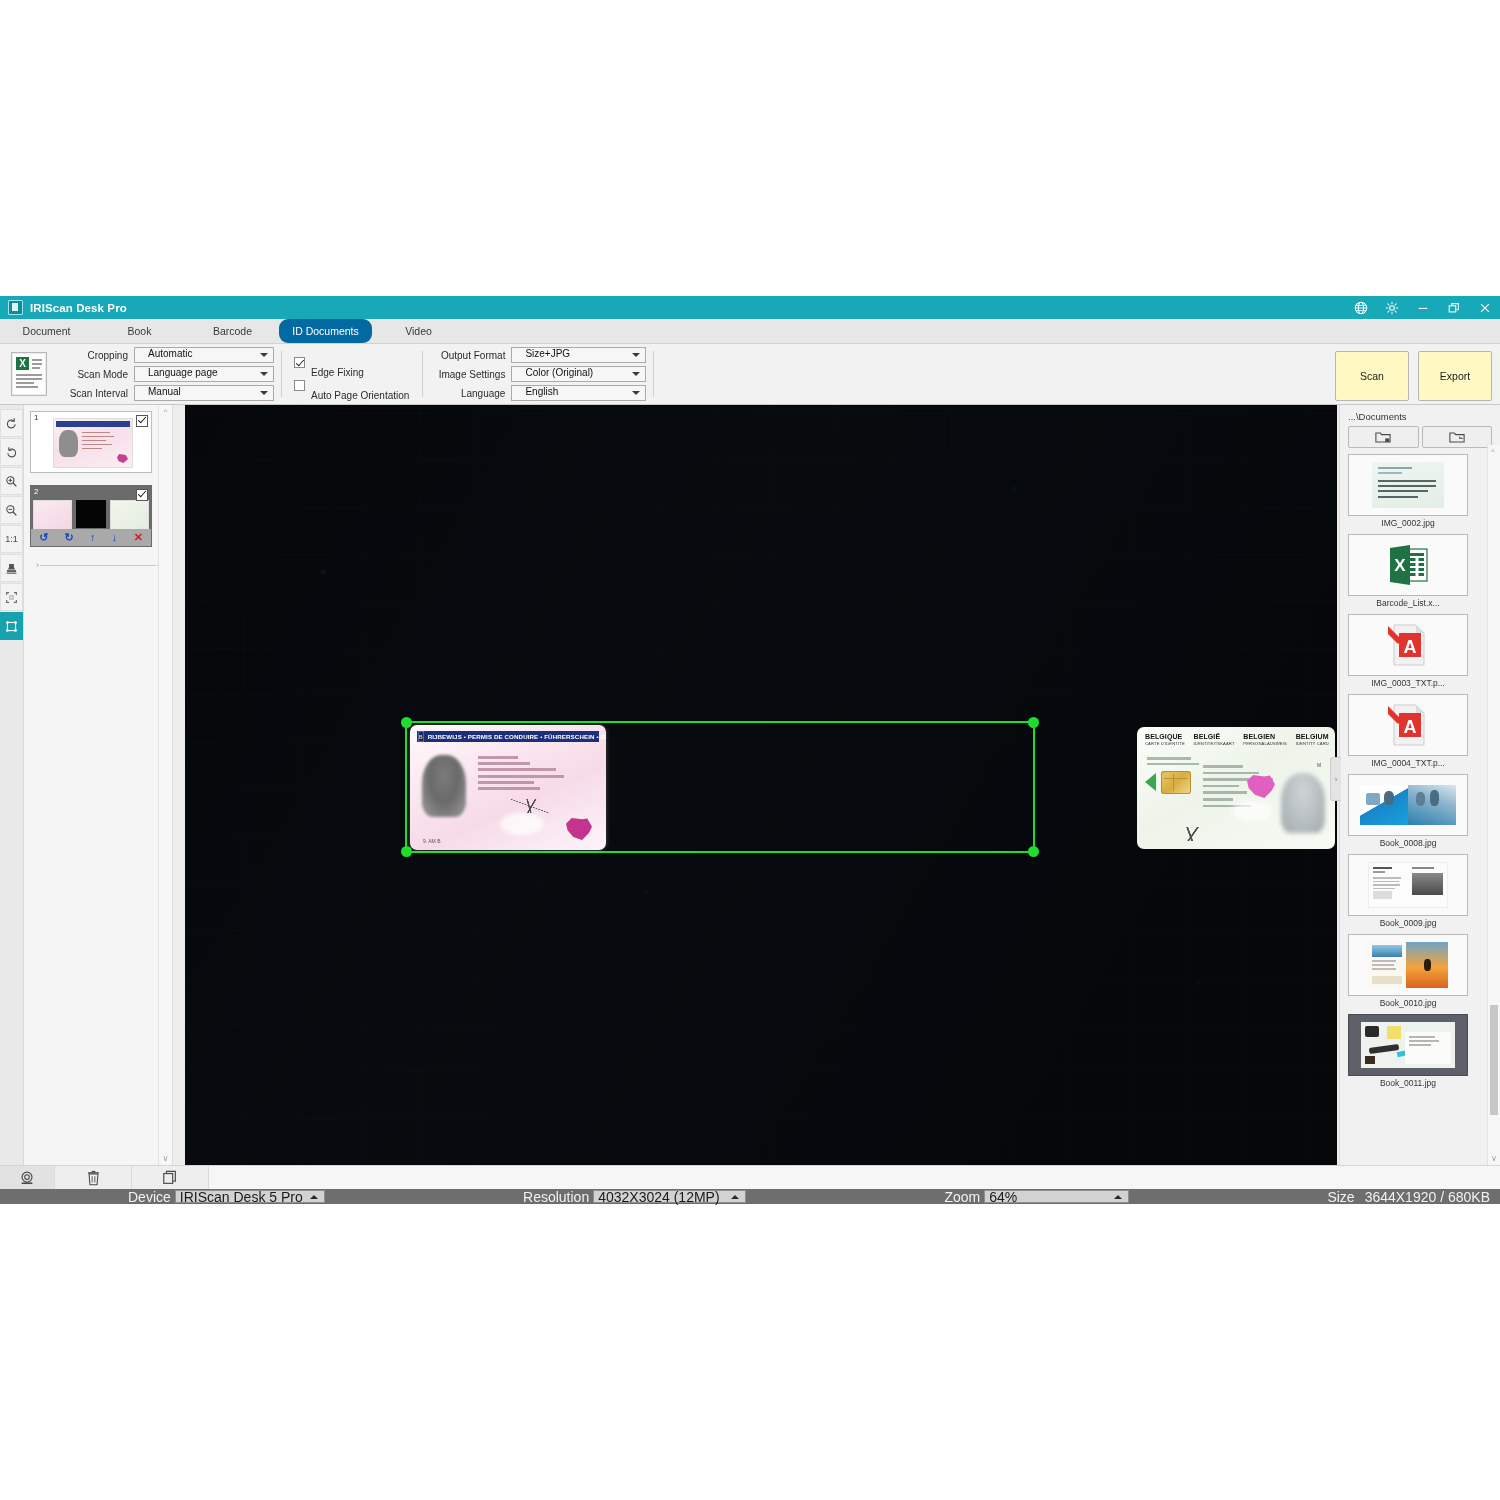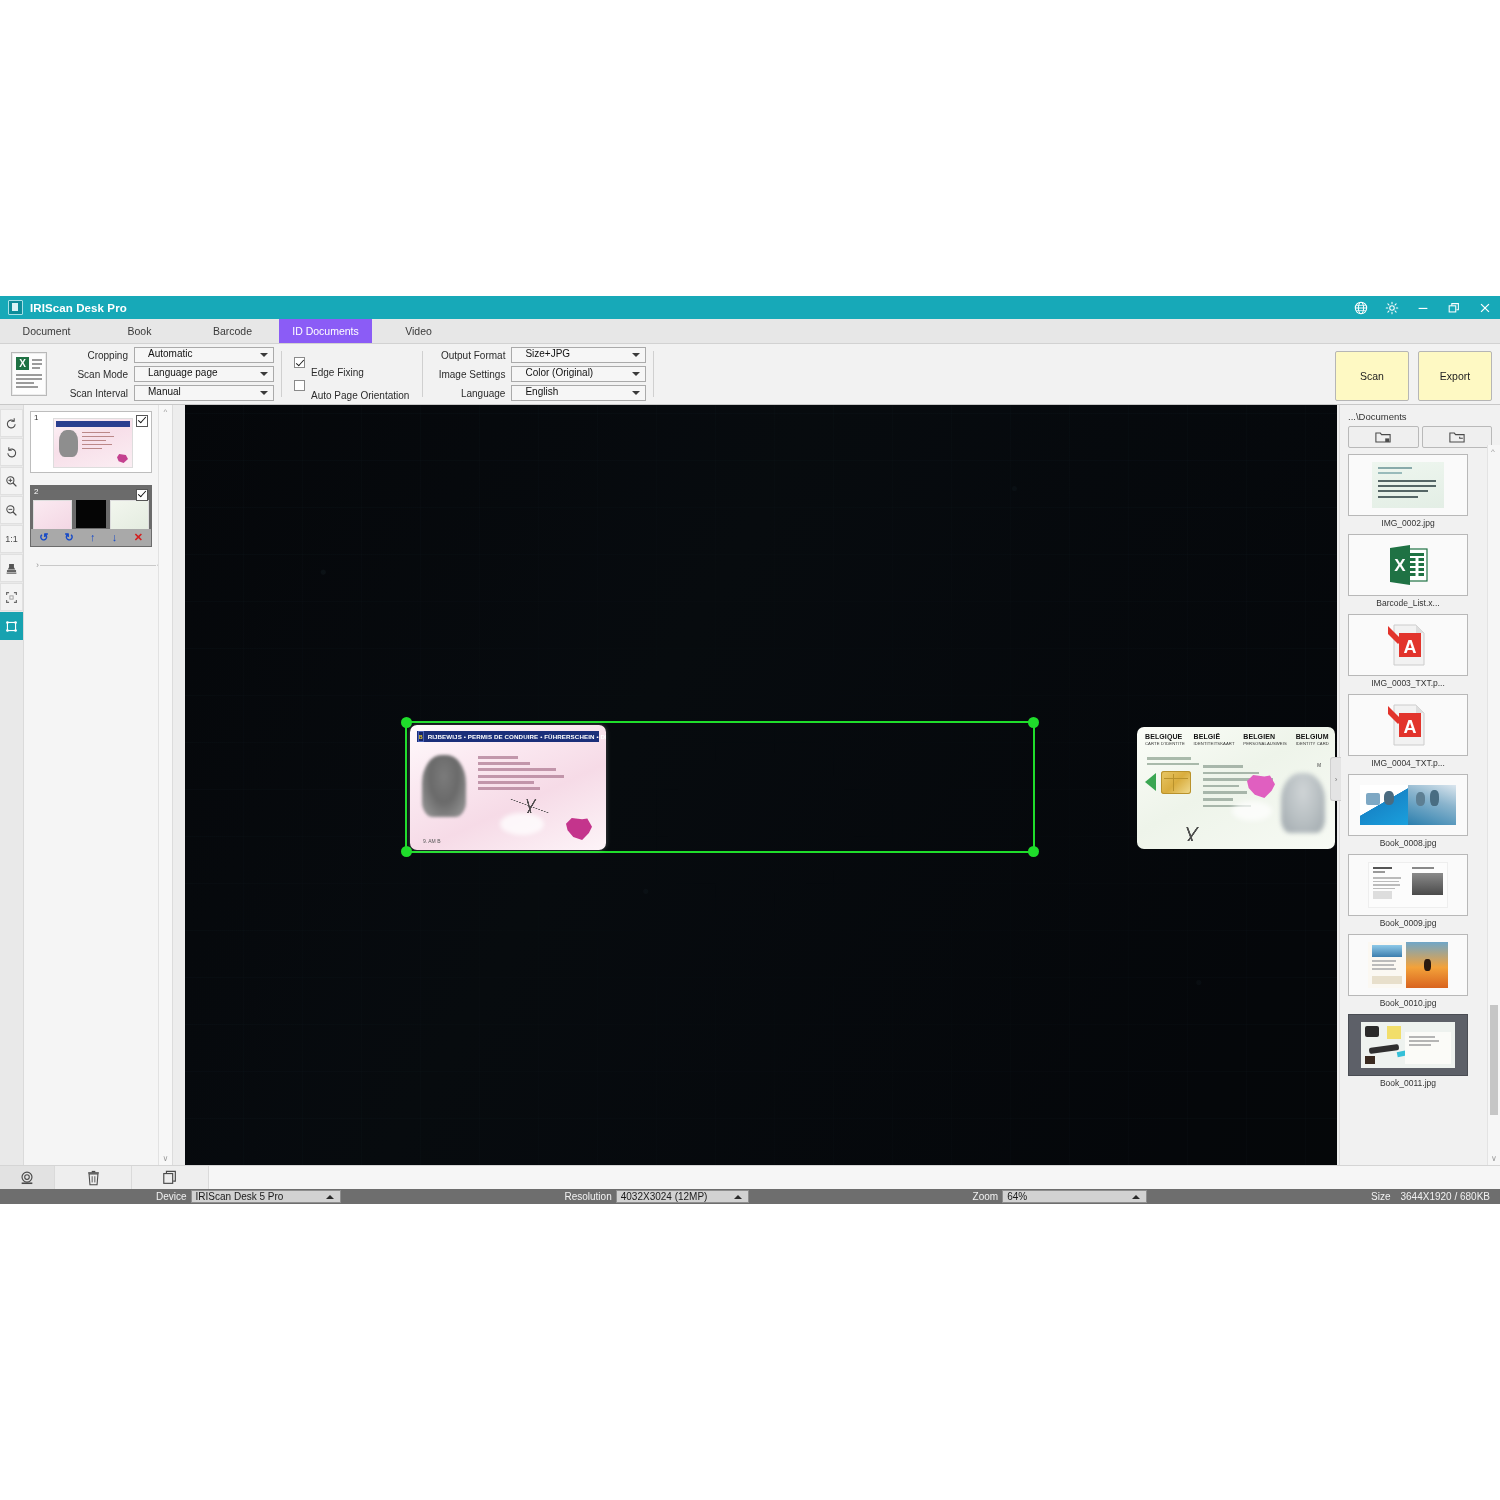--- a/index.html
+++ b/index.html
@@ -55,21 +55,21 @@
     height: 24px; background: #e7e7e7;
     display: flex; flex: 0 0 auto;
     border-bottom: 1px solid #d2d2d2;
   }
   .tab {
     width: 93px; height: 24px;
     display: flex; align-items: center; justify-content: center;
     font-size: 10.5px; color: #3a3a3a;
     background: #e7e7e7;
   }
-  .tab.active { background: #8b5cf6; color: #ffffff; }
+  .tab.active { background: #0369a1; color: #ffffff; border-radius: 9px; }
   
   .optionsbar {
     height: 60px;
     background: #f2f2f2;
     border-bottom: 1px solid #c8c8c8;
     display: flex; align-items: stretch;
     flex: 0 0 auto;
     position: relative;
   }
   .mode-icon-wrap {
@@ -432,24 +432,23 @@
   .bs-btn {
     width: 54px; height: 23px; display: flex; align-items: center; justify-content: center;
     border-right: 1px solid #dadada; color: #5a5a5a;
   }
   .bs-btn.w80 { width: 76px; }
   .bs-btn.active { background: #e2e2e2; }
   .bs-rest { flex: 1 1 auto; background: #f6f6f6; }
   
   .statusbar {
     height: 15px; background: #6e6e6e; color: #f2f2f2;
-    display: flex; align-items: center; font-size: 10px;
+    display: flex; align-items: center; font-size: 14px;
     flex: 0 0 auto;
     position: relative;
-    gap: 28px;
   }
   .st-label { margin-right: 4px; }
   .st-field {
     background: #d2d2d2; color: #1a1a1a; height: 13px;
     border: 1px solid #8e8e8e;
     display: flex; align-items: center; padding-left: 4px;
     position: relative; box-sizing: border-box;
   }
   .st-field .up { position: absolute; right: 6px; top: 50%; margin-top: -2px;
     width:0;height:0;border-left:4px solid transparent;border-right:4px solid transparent;border-bottom:4px solid #2a2a2a;}
@@ -959,21 +958,21 @@
     <div class="st-seg">
       <span class="st-label">Device</span>
       <div class="st-field" style="width:150px;">
         <span>IRIScan Desk 5 Pro</span>
         <span class="up"></span>
       </div>
     </div>
     <div class="st-spacer"></div>
     <div class="st-seg">
       <span class="st-label">Resolution</span>
-      <div class="st-field" style="width:133px;text-align:right;">
+      <div class="st-field" style="width:153px;text-align:right;">
         <span>4032X3024 (12MP)</span>
         <span class="up"></span>
       </div>
     </div>
     <div class="st-spacer"></div>
     <div class="st-seg">
       <span class="st-label">Zoom</span>
       <div class="st-field" style="width:145px;">
         <span>64%</span>
         <span class="up"></span>

